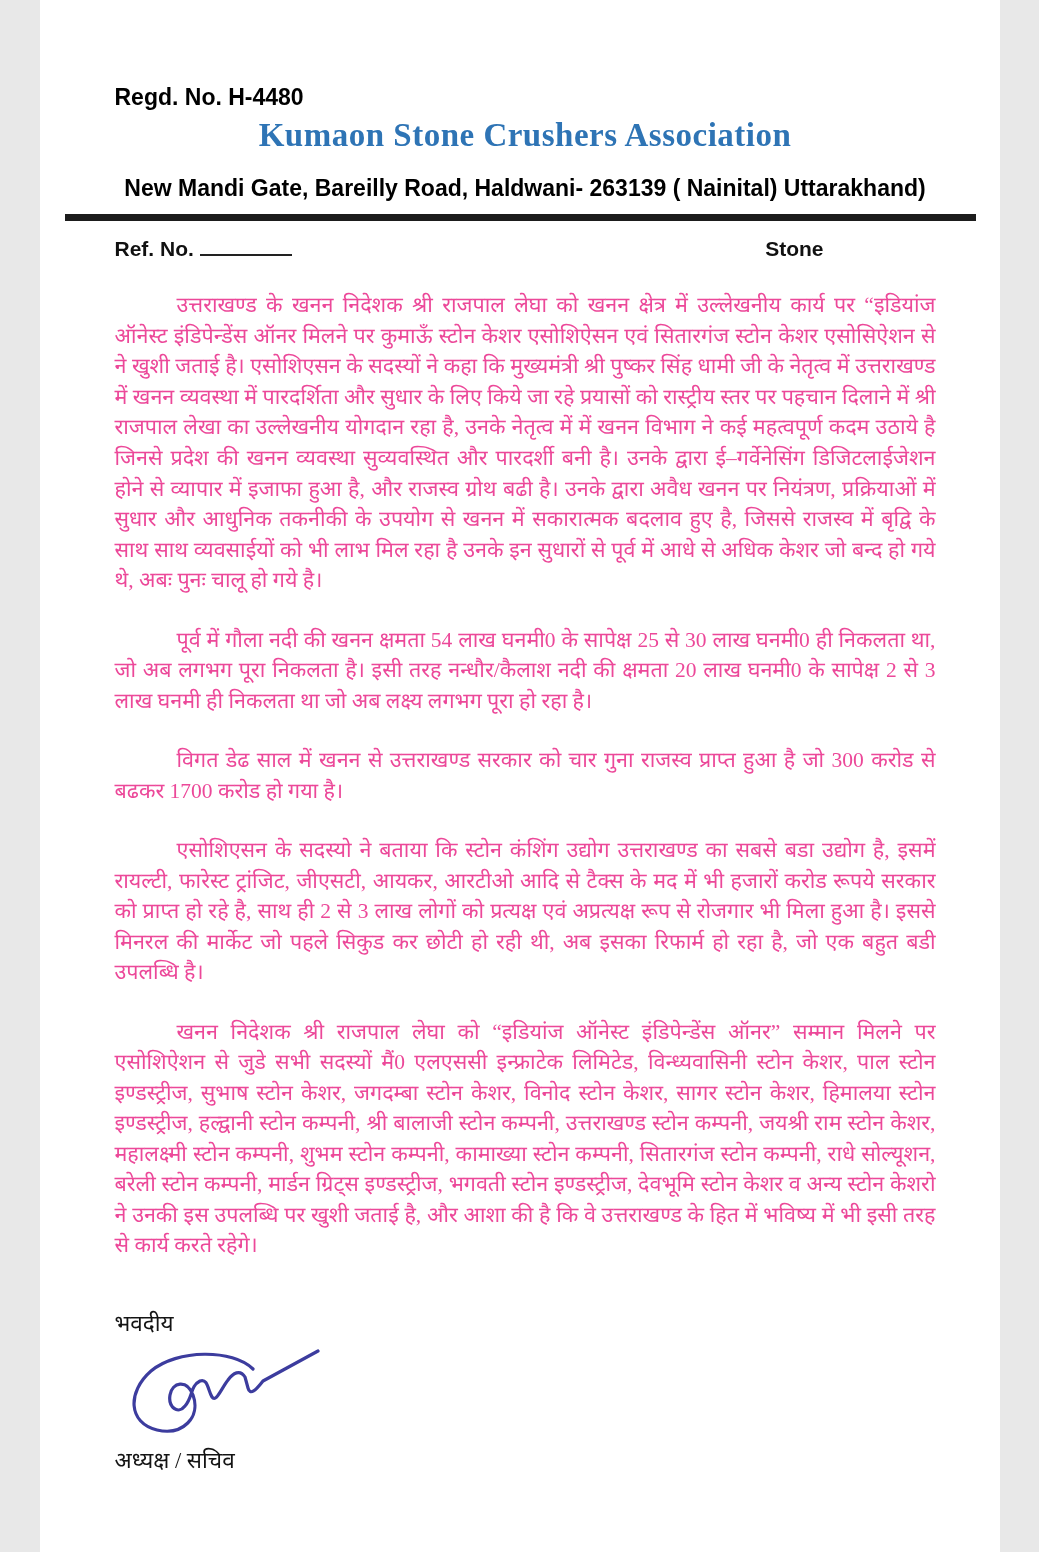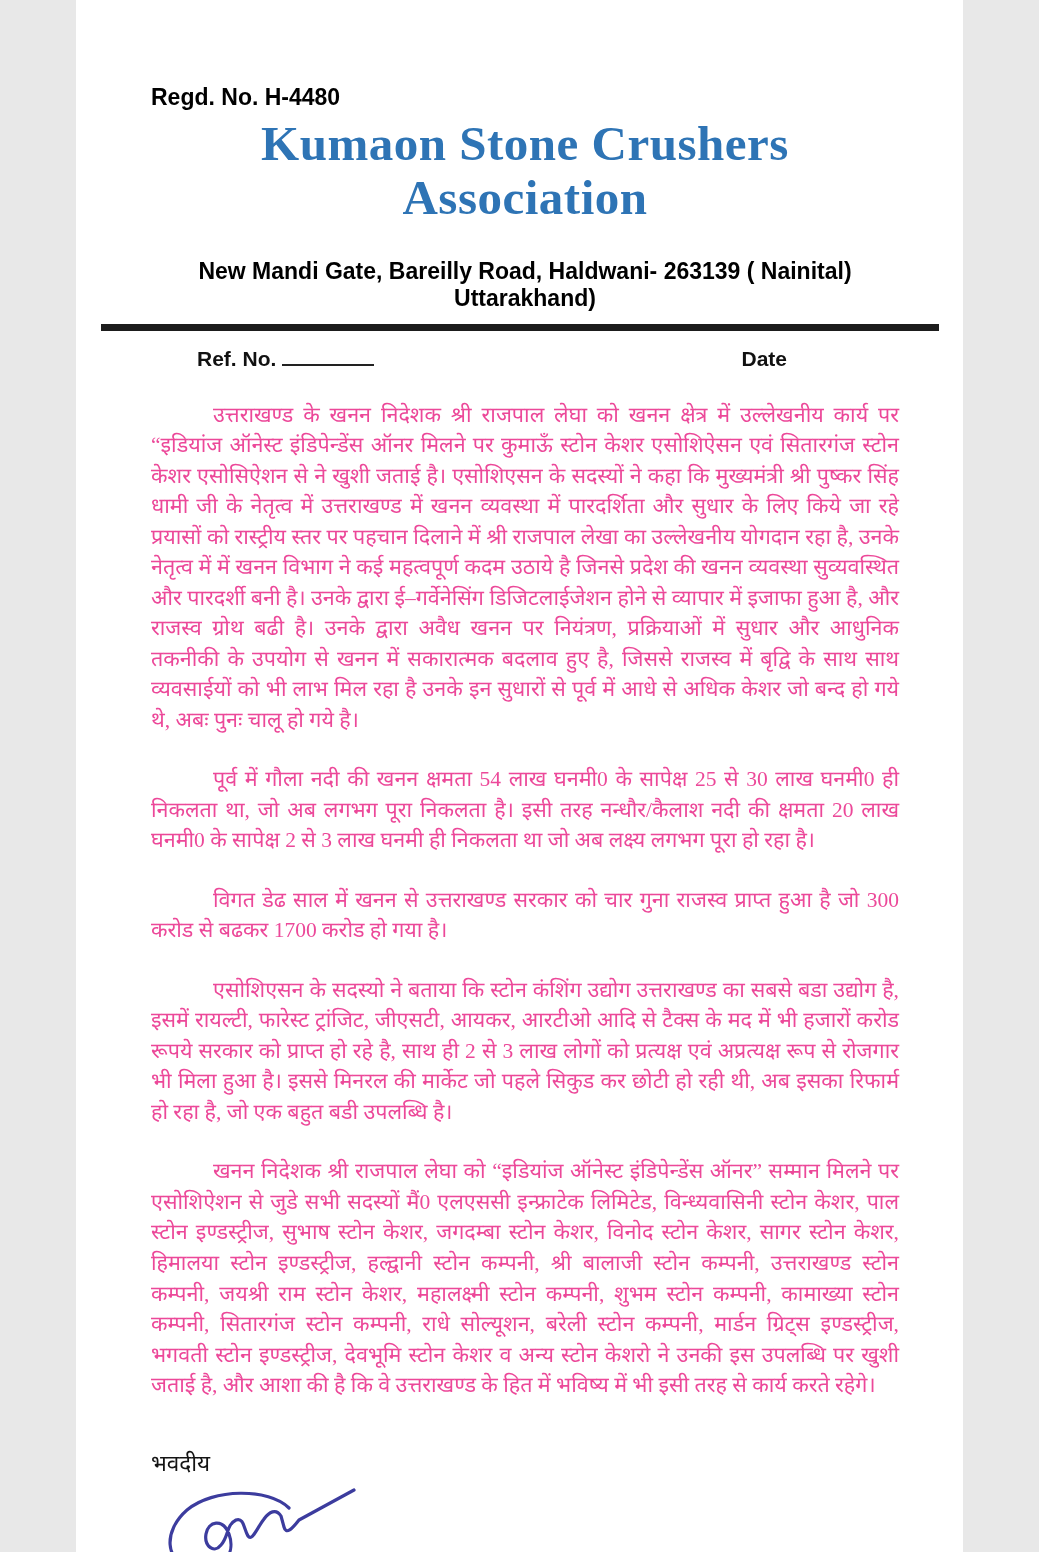--- a/index.html
+++ b/index.html
@@ -1,20 +1,20 @@
 <!DOCTYPE html>
 <html lang="hi"><head>
 <meta charset="utf-8">
 <style>
   * { box-sizing: border-box; }
   html, body { margin: 0; padding: 0; background: #e8e8e8; }
 
   .page {
     position: relative;
-    width: 887px;
+    width: 960px;
     height: 1552px;
     margin: 0 auto;
     background: #ffffff;
     overflow: hidden;
     font-family: "Liberation Serif", serif;
     color: #151515;
   }
 
   .content {
     padding: 84px 64px 0 75px;
@@ -25,21 +25,21 @@
     font-family: "Liberation Sans", sans-serif;
     font-weight: bold;
     font-size: 23px;
     color: #000;
   }
 
   .org-title {
     text-align: center;
     font-family: "Liberation Serif", serif;
     font-weight: bold;
-    font-size: 49px;
+    font-size: 33px;
     letter-spacing: 0.5px;
     margin-top: 6px;
     line-height: 1.1;
   }
 
   .org-address {
     text-align: center;
     font-family: "Liberation Sans", sans-serif;
     font-weight: bold;
     font-size: 23px;
@@ -56,21 +56,20 @@
   
   .ref-row {
     display: flex;
     justify-content: space-between;
     align-items: baseline;
     margin-top: 16px;
     font-family: "Liberation Sans", sans-serif;
     font-weight: 600;
     font-size: 21px;
     color: #111;
-    margin-left: 46px;
   }
   .blank-line {
     display: inline-block;
     width: 92px;
     border-bottom: 2px solid #222;
     height: 14px;
     margin-left: 6px;
   }
   .date-label { margin-right: 112px; }
 
@@ -121,21 +120,21 @@
       <div class="regd-no">Regd. No. H-4480</div>
       <h1 class="org-title" style="color:#2e74b5;">Kumaon Stone Crushers Association</h1>
       <div class="org-address">New Mandi Gate, Bareilly Road, Haldwani- 263139 ( Nainital) Uttarakhand)</div>
       <div class="rule-double"></div>
     </header>
 
     <div class="ref-row">
       <span>
         <span>Ref. No.</span><span class="blank-line"></span>
       </span>
-      <span class="date-label">Date</span>
+      <span class="date-label">Stone</span>
     </div>
 
 
     <section class="body-text">
       <p>उत्तराखण्ड के खनन निदेशक श्री राजपाल लेघा को खनन क्षेत्र में उल्लेखनीय कार्य पर “इडियांज ऑनेस्ट इंडिपेन्डेंस ऑनर मिलने पर कुमाऊँ स्टोन केशर एसोशिऐसन एवं सितारगंज स्टोन केशर एसोसिऐशन से ने खुशी जताई है। एसोशिएसन के सदस्यों ने कहा कि मुख्यमंत्री श्री पुष्कर सिंह धामी जी के नेतृत्व में उत्तराखण्ड में खनन व्यवस्था में पारदर्शिता और सुधार के लिए किये जा रहे प्रयासों को रास्ट्रीय स्तर पर पहचान दिलाने में श्री राजपाल लेखा का उल्लेखनीय योगदान रहा है, उनके नेतृत्व में में खनन विभाग ने कई महत्वपूर्ण कदम उठाये है जिनसे प्रदेश की खनन व्यवस्था सुव्यवस्थित और पारदर्शी बनी है। उनके द्वारा ई–गर्वेनेसिंग डिजिटलाईजेशन होने से व्यापार में इजाफा हुआ है, और राजस्व ग्रोथ बढी है। उनके द्वारा अवैध खनन पर नियंत्रण, प्रक्रियाओं में सुधार और आधुनिक तकनीकी के उपयोग से खनन में सकारात्मक बदलाव हुए है, जिससे राजस्व में बृद्वि के साथ साथ व्यवसाईयों को भी लाभ मिल रहा है उनके इन सुधारों से पूर्व में आधे से अधिक केशर जो बन्द हो गये थे, अबः पुनः चालू हो गये है।</p>
       <p>पूर्व में गौला नदी की खनन क्षमता 54 लाख घनमी0 के सापेक्ष 25 से 30 लाख घनमी0 ही निकलता था, जो अब लगभग पूरा निकलता है। इसी तरह नन्धौर/कैलाश नदी की क्षमता 20 लाख घनमी0 के सापेक्ष 2 से 3 लाख घनमी ही निकलता था जो अब लक्ष्य लगभग पूरा हो रहा है।</p>
       <p>विगत डेढ साल में खनन से उत्तराखण्ड सरकार को चार गुना राजस्व प्राप्त हुआ है जो 300 करोड से बढकर 1700 करोड हो गया है।</p>
       <p>एसोशिएसन के सदस्यो ने बताया कि स्टोन कंशिंग उद्योग उत्तराखण्ड का सबसे बडा उद्योग है, इसमें रायल्टी, फारेस्ट ट्रांजिट, जीएसटी, आयकर, आरटीओ आदि से टैक्स के मद में भी हजारों करोड रूपये सरकार को प्राप्त हो रहे है, साथ ही 2 से 3 लाख लोगों को प्रत्यक्ष एवं अप्रत्यक्ष रूप से रोजगार भी मिला हुआ है। इससे मिनरल की मार्केट जो पहले सिकुड कर छोटी हो रही थी, अब इसका रिफार्म हो रहा है, जो एक बहुत बडी उपलब्धि है।</p>
       <p>खनन निदेशक श्री राजपाल लेघा को “इडियांज ऑनेस्ट इंडिपेन्डेंस ऑनर” सम्मान मिलने पर एसोशिऐशन से जुडे सभी सदस्यों मैं0 एलएससी इन्फ्राटेक लिमिटेड, विन्ध्यवासिनी स्टोन केशर, पाल स्टोन इण्डस्ट्रीज, सुभाष स्टोन केशर, जगदम्बा स्टोन केशर, विनोद स्टोन केशर, सागर स्टोन केशर, हिमालया स्टोन इण्डस्ट्रीज, हल्द्वानी स्टोन कम्पनी, श्री बालाजी स्टोन कम्पनी, उत्तराखण्ड स्टोन कम्पनी, जयश्री राम स्टोन केशर, महालक्ष्मी स्टोन कम्पनी, शुभम स्टोन कम्पनी, कामाख्या स्टोन कम्पनी, सितारगंज स्टोन कम्पनी, राधे सोल्यूशन, बरेली स्टोन कम्पनी, मार्डन ग्रिट्स इण्डस्ट्रीज, भगवती स्टोन इण्डस्ट्रीज, देवभूमि स्टोन केशर व अन्य स्टोन केशरो ने उनकी इस उपलब्धि पर खुशी जताई है, और आशा की है कि वे उत्तराखण्ड के हित में भविष्य में भी इसी तरह से कार्य करते रहेगे।</p>
     </section>

